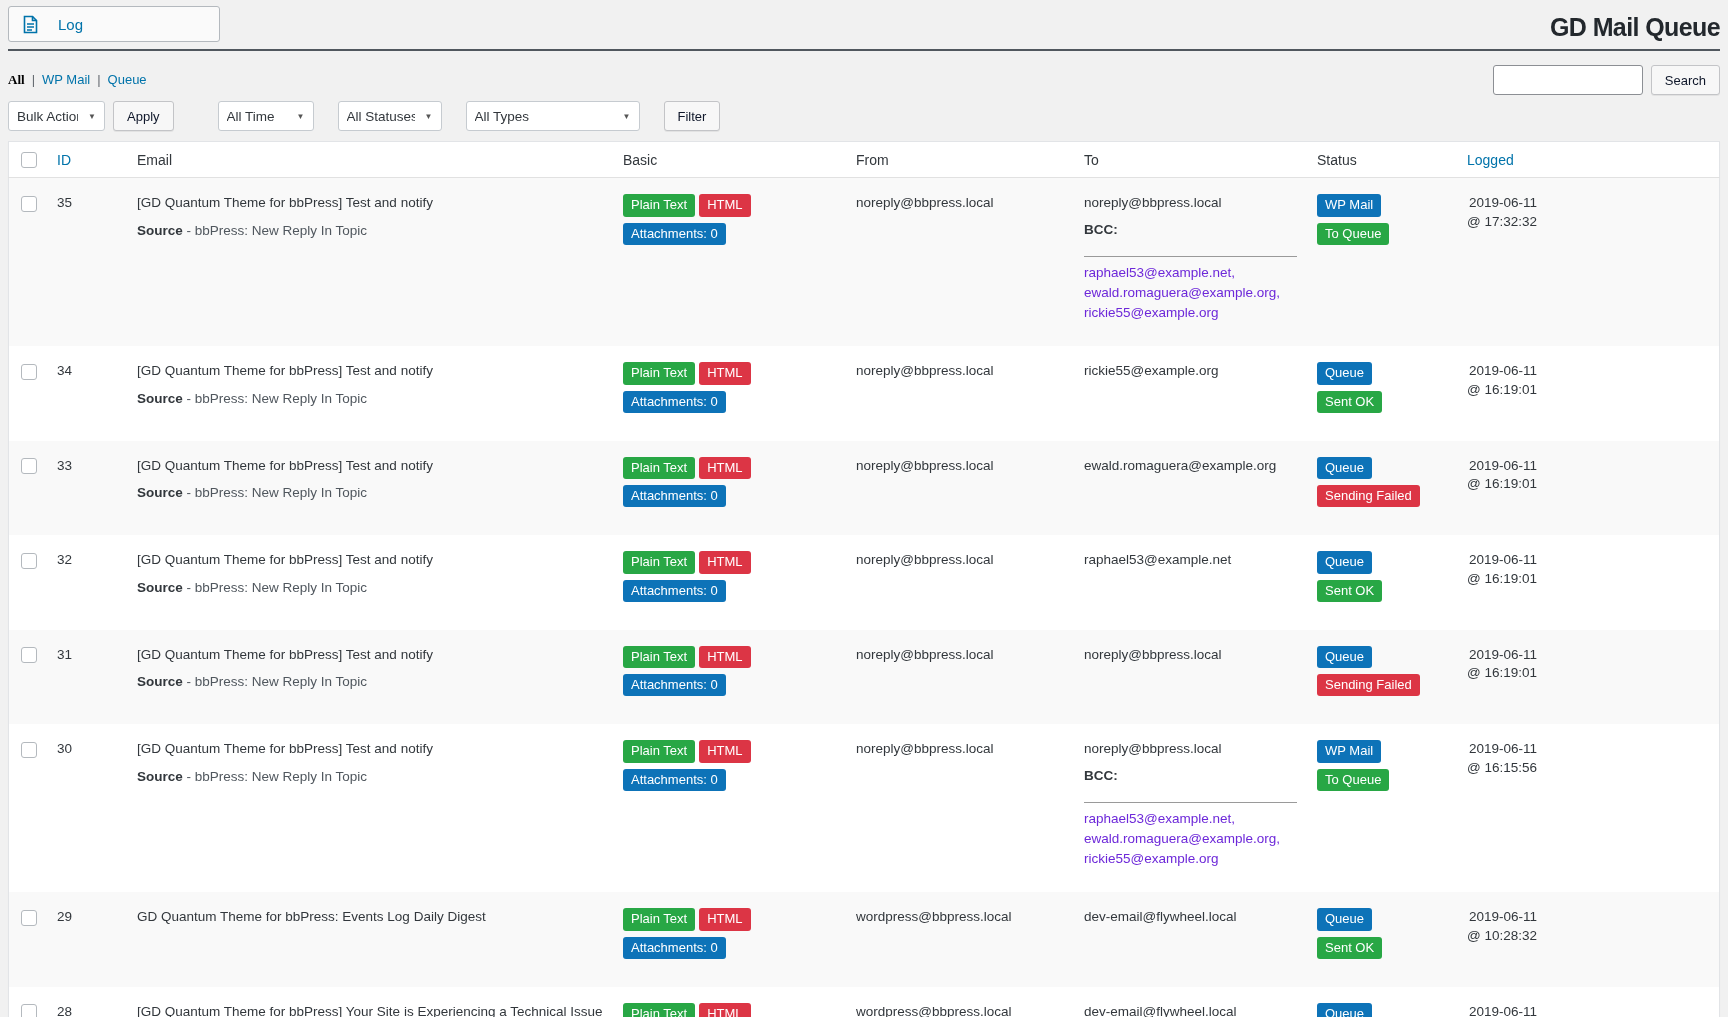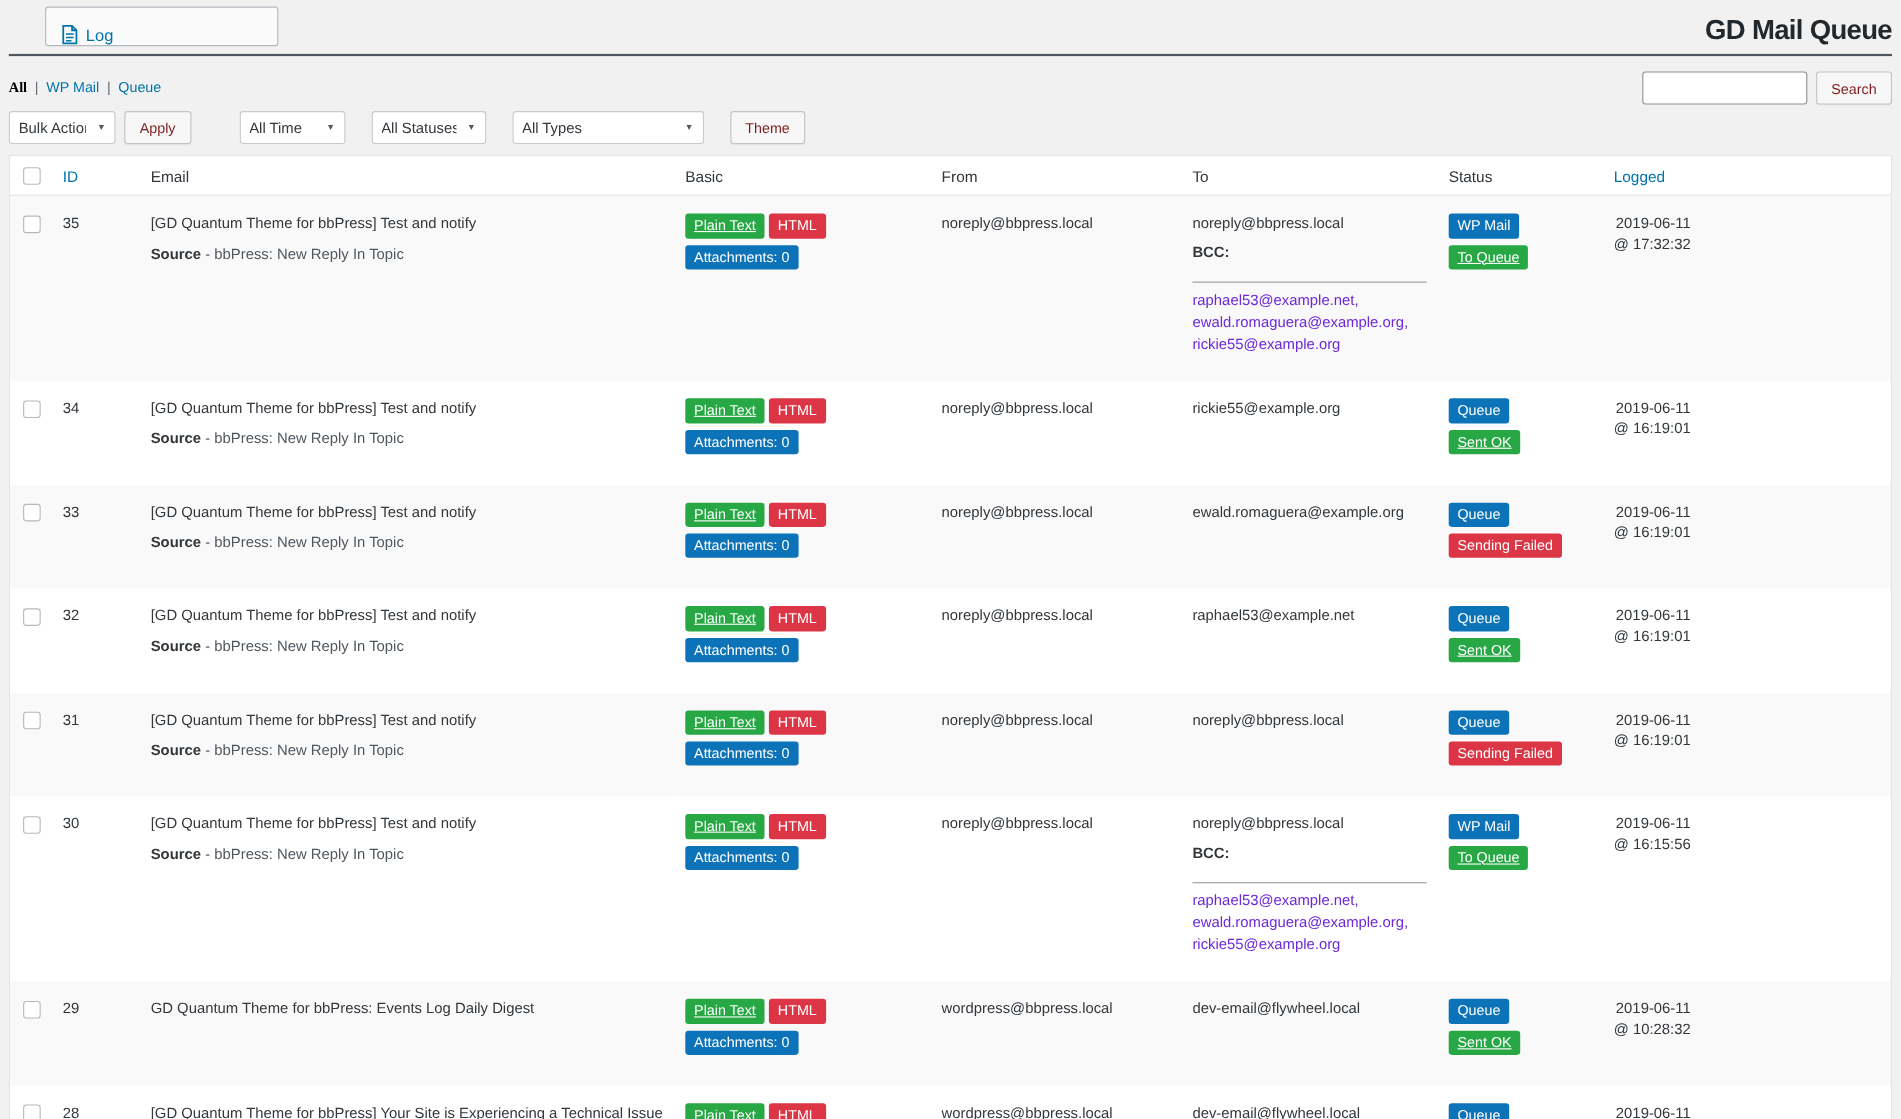--- a/index.html
+++ b/index.html
@@ -11,24 +11,24 @@
     font-size:13px; color:#3c434a;
   }
   .wrap { padding:0 8px; }
 
   
   .top-header {
     display:flex; justify-content:space-between; align-items:flex-start;
     padding-top:6px; border-bottom:2px solid #50575e;
   }
   .log-tab {
-    display:inline-flex; align-items:flex-end; gap:7px;
+    display:inline-flex; align-items:center; gap:20px;
     width:212px; height:36px; padding:0 14px; margin-bottom:7px;
     background:#fafafa; border:1px solid #b4b9be; border-radius:3px;
-    color:var(--link); font-size:15px; cursor:pointer;margin-left:33px;
+    color:var(--link); font-size:15px; cursor:pointer;
   }
   .log-tab svg { flex:0 0 auto; }
   .page-title {
     font-size:25px; font-weight:700; letter-spacing:-0.6px;
     color:#23282d; margin:4px 0 0 0; line-height:34px;
   }
 
   
   .views-row {
     display:flex; justify-content:space-between; align-items:center;
@@ -42,21 +42,21 @@
   .search-box input[type="text"] {
     width:150px; height:30px; padding:0 8px;
     border:1px solid #8c8f94; border-radius:3px; background:#fff;
     font-family:inherit; font-size:13px;
   }
   .btn {
     display:inline-flex; align-items:center; justify-content:center;
     height:30px; padding:0 13px;
     background:#f7f7f7; border:1px solid #c3c4c7; border-radius:3px;
     box-shadow:0 1px 0 rgba(0,0,0,.06);
-    color:#7f1d1d; font-size:13px; font-family:inherit; cursor:pointer;
+    color:#0f172a; font-size:13px; font-family:inherit; cursor:pointer;
     white-space:nowrap;
   }
 
   
   .tablenav {
     display:flex; justify-content:space-between; align-items:center;
     margin:6px 0 10px 0;
   }
   .nav-left { display:flex; align-items:center; gap:8px; }
   .filters-group { display:flex; align-items:center; gap:24px; margin-left:36px; }
@@ -120,21 +120,21 @@
   }
   .subject { margin-bottom:9px; }
   .source-line { color:#50575e; }
   .source-line strong { color:#32373c; font-weight:700; }
 
   .badge {
     display:inline-block; padding:3px 8px; margin:0 4px 6px 0;
     border-radius:3px; color:#fff; font-size:13px; line-height:1.25;
     white-space:nowrap;
   }
-  .badge-green { background:var(--badge-green);text-decoration:underline; }
+  .badge-green { background:var(--badge-green); }
   .badge-red   { background:var(--badge-red); }
   .badge-blue  { background:var(--badge-blue); }
 
   .to-main { margin-bottom:4px; }
   .bcc { margin-top:8px; max-width:216px; }
   .bcc-label {
     font-weight:700; padding-bottom:17px; margin-bottom:7px;
     border-bottom:1px solid #9a9a9a;
   }
   .bcc-email { line-height:1.35; margin-bottom:2px; color:#6d28d9; }
@@ -186,21 +186,21 @@
         <span class="select-wrap">
           <select class="sel-status">
             <option>All Statuses</option>
           </select>
         </span>
         <span class="select-wrap">
           <select class="sel-types">
             <option>All Types</option>
           </select>
         </span>
-        <button class="btn">Theme</button>
+        <button class="btn">Filter</button>
       </span>
     </div>
   </div>
 
   <table class="list-table">
     <colgroup>
       <col style="width:36px">
         <col style="width:80px">
         <col style="width:486px">
       <col style="width:233px">

